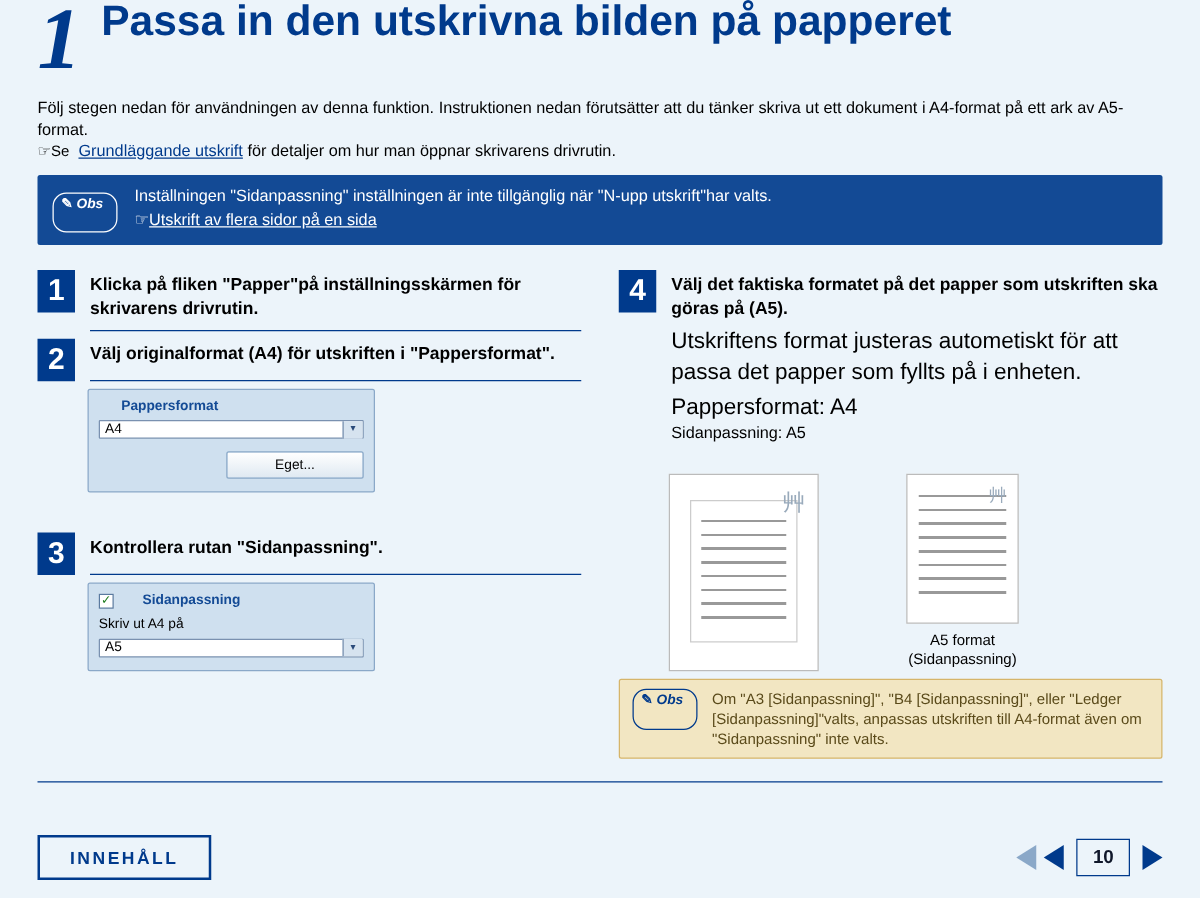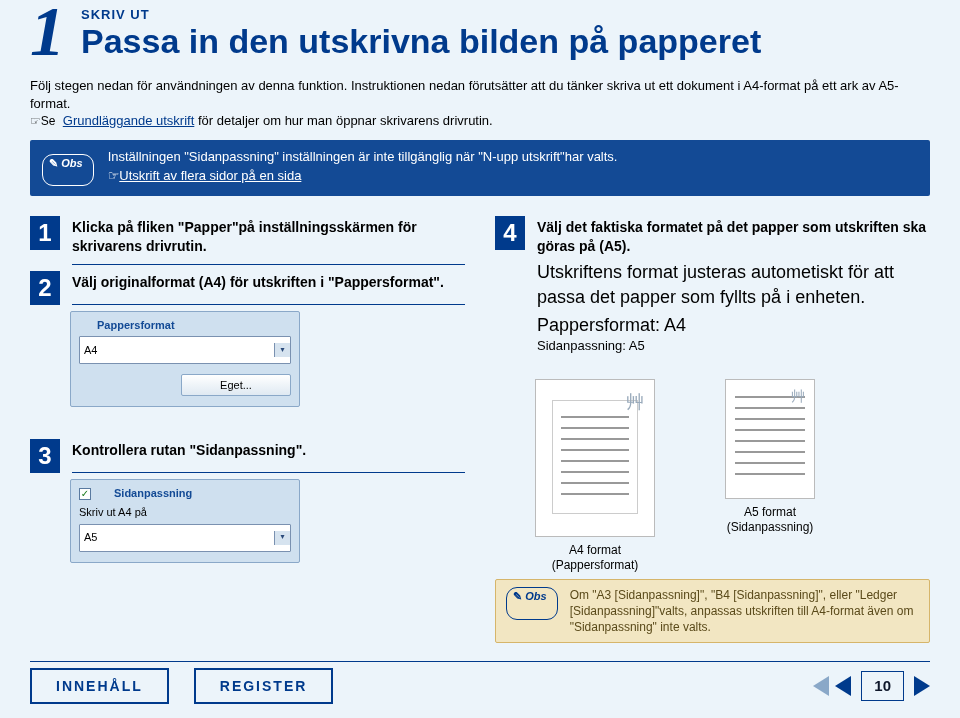--- a/index.html
+++ b/index.html
@@ -69,21 +69,21 @@
 
   
   .ui-group {
     border: 1px solid #8aa8c8; background: #cfe0ef;
     padding: 6px 8px 10px 8px; margin: 6px 0 8px 40px; width: 230px;
     border-radius: 2px; font-size: 11px;
   }
   .ui-label { color: #134a95; font-weight: bold; font-size: 11px; margin-bottom: 3px; padding-left: 18px;}
   .ui-text { font-size: 11px; margin-bottom: 4px;}
   .ui-select {
-    background: #fff; border: 1px solid #7a91b0; height: 28px;
+    background: #fff; border: 1px solid #7a91b0; height: 15px;
     display: flex; align-items: center; justify-content: space-between;
     padding: 0 4px; font-size: 11px; border-radius: 1px;
   }
   .ui-select .chev {
     width: 16px; height: 14px; background: #d6e3ef; border-left: 1px solid #7a91b0;
     display: flex; align-items: center; justify-content: center; font-size: 8px; color: #2a4a7a;
     margin-right: -4px;
   }
   .ui-btn {
     background: linear-gradient(#fff,#dfe9f2); border: 1px solid #8aa8c8;
@@ -125,21 +125,21 @@
     padding: 7px 10px; margin: 6px 0 0 0; color: #5a4a1a; font-size: 12px;
   }
   .note-box .obs-badge {
     border-color: #003a8c; color: #003a8c; margin-top: 0;
   }
   .note-box .obs-badge::before { color:#003a8c;}
 
   
   .footer {
     position: absolute; left: 30px; right: 30px; bottom: 14px;
-    display: flex; align-items: center; gap: 25px;
+    display: flex; align-items: center; gap: 38px;
   }
   .foot-btn {
     border: 2px solid #003a8c; color: #003a8c; font-weight: 900;
     letter-spacing: 2px; padding: 7px 24px 6px 24px; background: #ecf4fa;
     font-size: 14px;
   }
   .foot-nav { margin-left: auto; display: flex; align-items: center; gap: 6px;}
   .tri {
     width: 0; height: 0; display: inline-block;
   }
@@ -153,21 +153,20 @@
   .rule-top { border-top: 1px solid #003a8c; margin-top: 18px; }
 </style>
 </head>
 <body>
 
 <div class="page">
 
   <div class="hdr">
     <div class="big1">1</div>
     <div class="hdr-text">
-      <div class="small-title">SKRIV UT</div>
       <div class="main-title">Passa in den utskrivna bilden på papperet</div>
     </div>
   </div>
 
   <div class="intro">
     <p>Följ stegen nedan för användningen av denna funktion. Instruktionen nedan förutsätter att du tänker skriva ut ett dokument i A4-format på ett ark av A5-format.</p>
     <p>
       <span class="icon-pointer">☞Se </span><a class="link">Grundläggande utskrift</a><span> för detaljer om hur man öppnar skrivarens drivrutin.</span>
     </p>
   </div>
@@ -240,24 +239,20 @@
           <div>Sidanpassning: A5</div>
         </div>
       </div>
 
       <div class="papers">
         <div class="paper-wrap">
           <div class="paper-a4">
             <div class="inner-a5 paper-lines"></div>
             <div class="paper-tree">⾋</div>
           </div>
-          <div class="paper-cap">
-            <div>A4 format</div>
-            <div>(Pappersformat)</div>
-          </div>
         </div>
         <div class="paper-wrap">
           <div class="paper-a5 paper-lines">
             <div class="paper-tree" style="font-size:14px; right:5px; top:7px;">⾋</div>
           </div>
           <div class="paper-cap">
             <div>A5 format</div>
             <div>(Sidanpassning)</div>
           </div>
         </div>
@@ -268,20 +263,19 @@
         <div>Om "A3 [Sidanpassning]", "B4 [Sidanpassning]", eller "Ledger [Sidanpassning]"valts, anpassas utskriften till A4-format även om "Sidanpassning" inte valts.</div>
       </div>
     </div>
   </div>
 
   <div class="rule-top"></div>
 </div>
 
 <div class="footer">
   <div class="foot-btn">INNEHÅLL</div>
-  <div class="foot-btn">REGISTER</div>
   <div class="foot-nav">
     <span class="tri tri-left muted"></span>
     <span class="tri tri-left"></span>
     <span class="page-num">10</span>
     <span class="tri tri-right"></span>
   </div>
 </div>
 
 </body></html>

